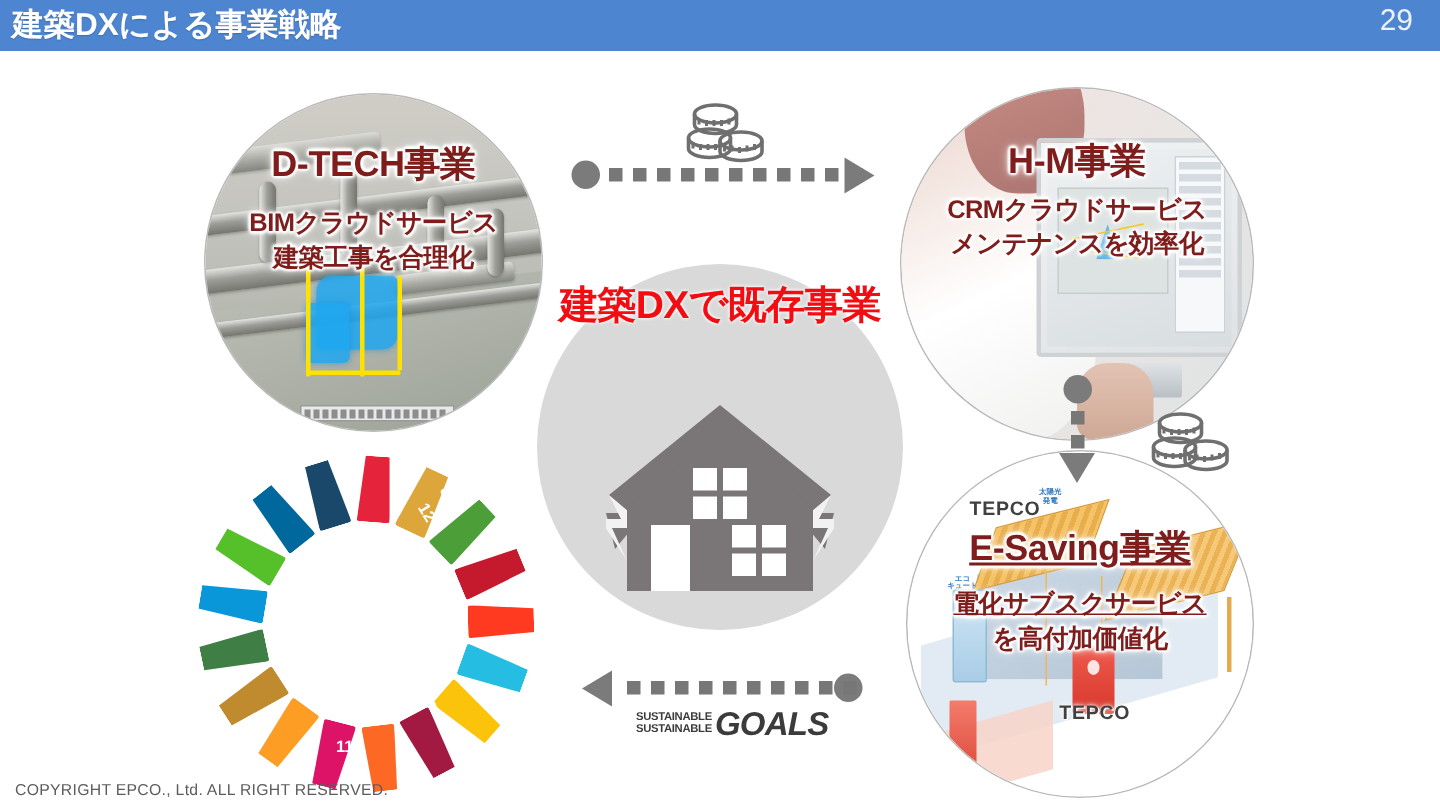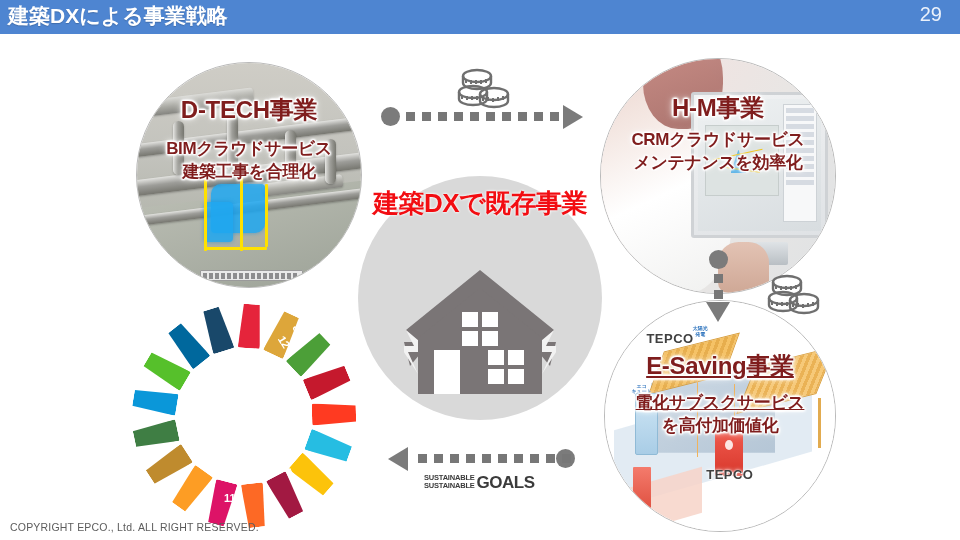--- a/index.html
+++ b/index.html
@@ -165,21 +165,21 @@
      border-top:12px solid transparent;border-bottom:12px solid transparent;z-index:5;}
   .head-d{position:absolute;width:0;height:0;border-top:20px solid #7b7b7b;
      border-left:12px solid transparent;border-right:12px solid transparent;z-index:5;}
   .dashcol{position:absolute;display:flex;flex-direction:column;align-items:center;gap:7px;z-index:5;}
   .dashcol i{display:block;width:9px;height:9px;background:#777777;}
 
   .coins{position:absolute;z-index:6;}
   .sdg-logo{position:absolute;z-index:6;display:flex;align-items:flex-end;gap:2px;
      color:#3b3b3b;font-weight:bold;}
   .sdg-logo .sm{font-size:7.5px;line-height:8px;letter-spacing:-.2px;}
-  .sdg-logo .bg{font-size:17px;line-height:15px;letter-spacing:-.5px;}
+  .sdg-logo .bg{font-size:22px;line-height:15px;letter-spacing:-.5px;font-style:italic;}
 </style>
 </head>
 <body>
 
 <div class="slide">
 
   <div class="header">
     <div class="header-title">建築DXによる事業戦略</div>
     <div class="header-page">29</div>
   </div>

